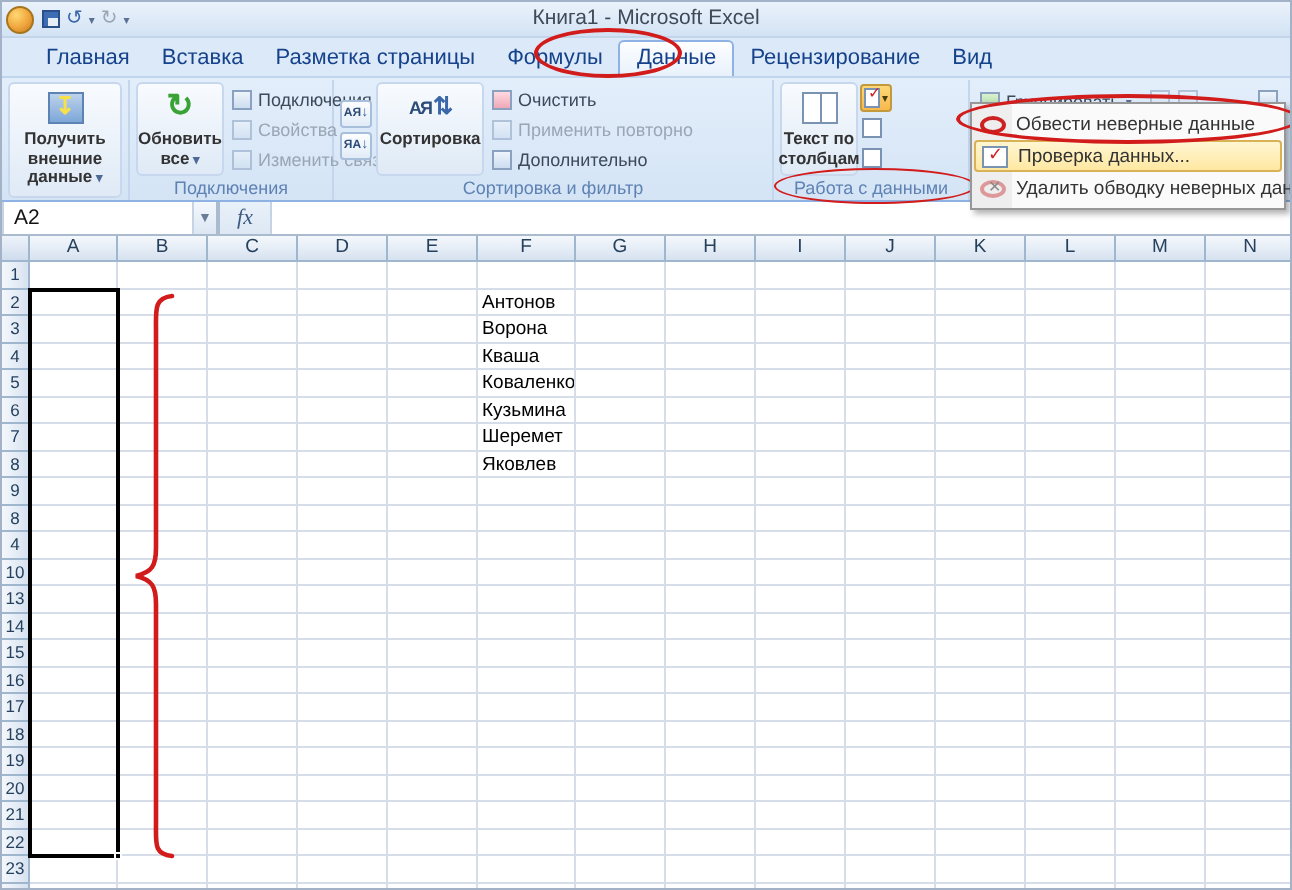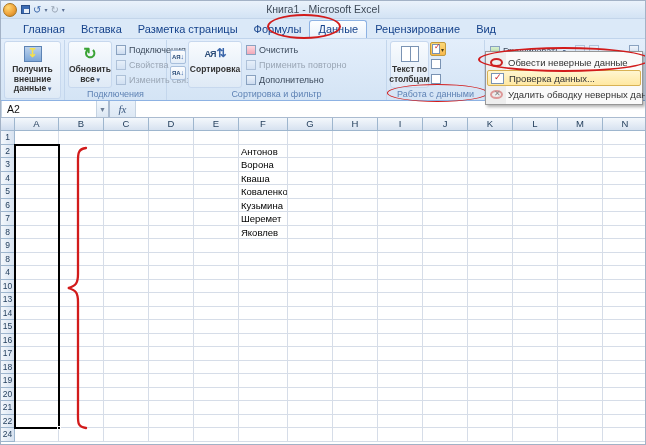--- a/index.html
+++ b/index.html
@@ -682,20 +682,37 @@
           <div class="cell" style="width: 45px;"></div>
           <div class="cell" style="width: 45px;"></div>
           <div class="cell" style="width: 45px;"></div>
           <div class="cell" style="width: 45px;"></div>
           <div class="cell" style="width: 45px;"></div>
           <div class="cell" style="width: 45px;"></div>
           <div class="cell" style="width: 45px;"></div>
           <div class="cell" style="width: 45px;"></div>
         </div>
         <div class="rowline">
+          <div class="rowhdr">23</div>
+          <div class="cell" style="width: 44px;"></div>
+          <div class="cell" style="width: 45px;"></div>
+          <div class="cell" style="width: 45px;"></div>
+          <div class="cell" style="width: 45px;"></div>
+          <div class="cell" style="width: 45px;"></div>
+          <div class="cell" style="width: 49px;"></div>
+          <div class="cell" style="width: 45px;"></div>
+          <div class="cell" style="width: 45px;"></div>
+          <div class="cell" style="width: 45px;"></div>
+          <div class="cell" style="width: 45px;"></div>
+          <div class="cell" style="width: 45px;"></div>
+          <div class="cell" style="width: 45px;"></div>
+          <div class="cell" style="width: 45px;"></div>
+          <div class="cell" style="width: 45px;"></div>
+        </div>
+        <div class="rowline">
           <div class="rowhdr">24</div>
           <div class="cell" style="width: 44px;"></div>
           <div class="cell" style="width: 45px;"></div>
           <div class="cell" style="width: 45px;"></div>
           <div class="cell" style="width: 45px;"></div>
           <div class="cell" style="width: 45px;"></div>
           <div class="cell" style="width: 49px;"></div>
           <div class="cell" style="width: 45px;"></div>
           <div class="cell" style="width: 45px;"></div>
           <div class="cell" style="width: 45px;"></div>

